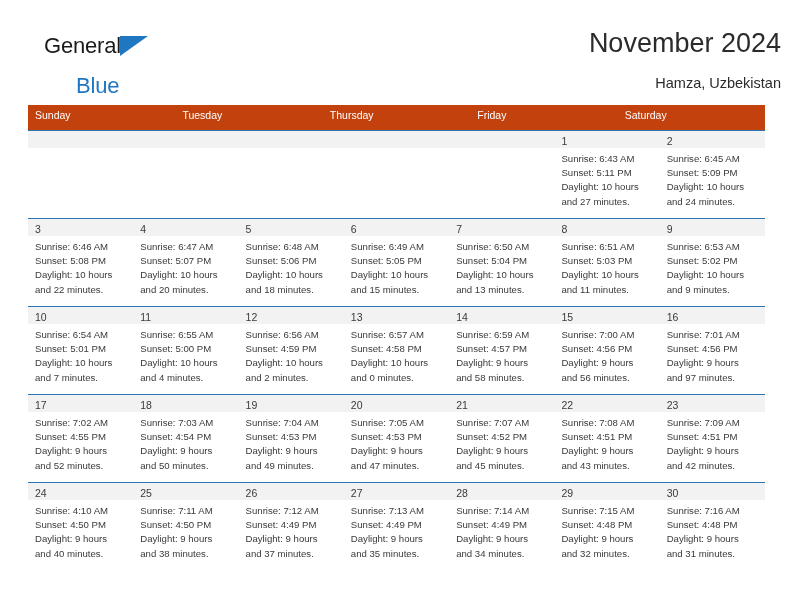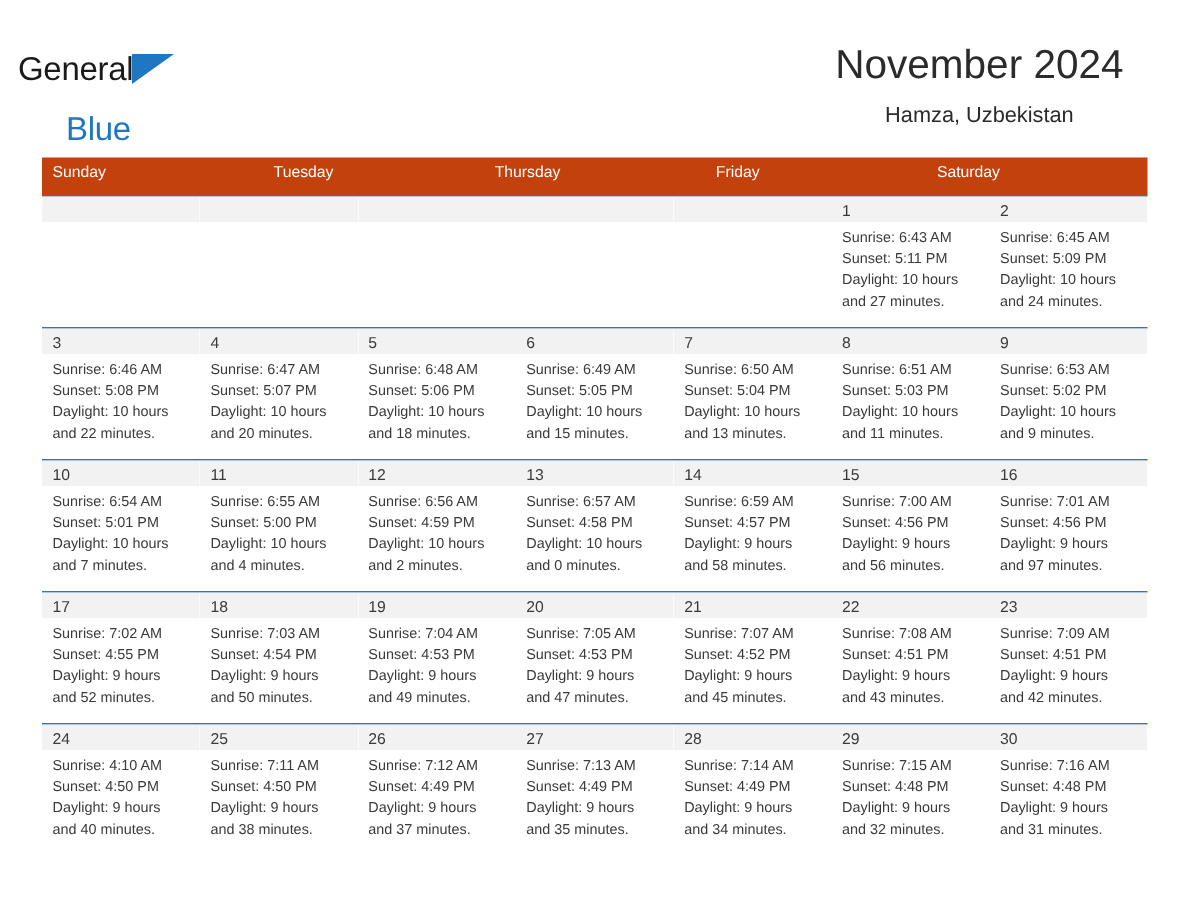--- a/index.html
+++ b/index.html
@@ -18,21 +18,21 @@
   .page {
     position: relative;
     width: 792px;
     height: 612px;
     box-sizing: border-box;
   }
 
   
   .top-bar {
     position: absolute;
-    left: 12px;
+    left: 44px;
     top: 26px;
     width: 737px;
     height: 72px;
   }
 
   .logo {
     position: absolute;
     left: 0;
     top: 8px;
     width: 180px;
@@ -65,34 +65,34 @@
     color: #1F77C2;
     letter-spacing: -0.2px;
     line-height: 24px;
     margin-top: 19px;
   }
 
   .title-block {
     position: absolute;
     right: 0;
     top: 0;
-    text-align: center;
+    text-align: right;
   }
   .cal-title {
     font-size: 27px;
     color: #2b2b2b;
     line-height: 34px;
     font-weight: normal;
     white-space: nowrap;
   }
   .cal-sub {
     font-size: 14.5px;
     color: #2b2b2b;
     line-height: 22px;
-    margin-top: 6px;
+    margin-top: 12px;
     white-space: nowrap;
   }
 
   
   .calendar {
     position: absolute;
     left: 28px;
     top: 105px;
     width: 737px;
   }

